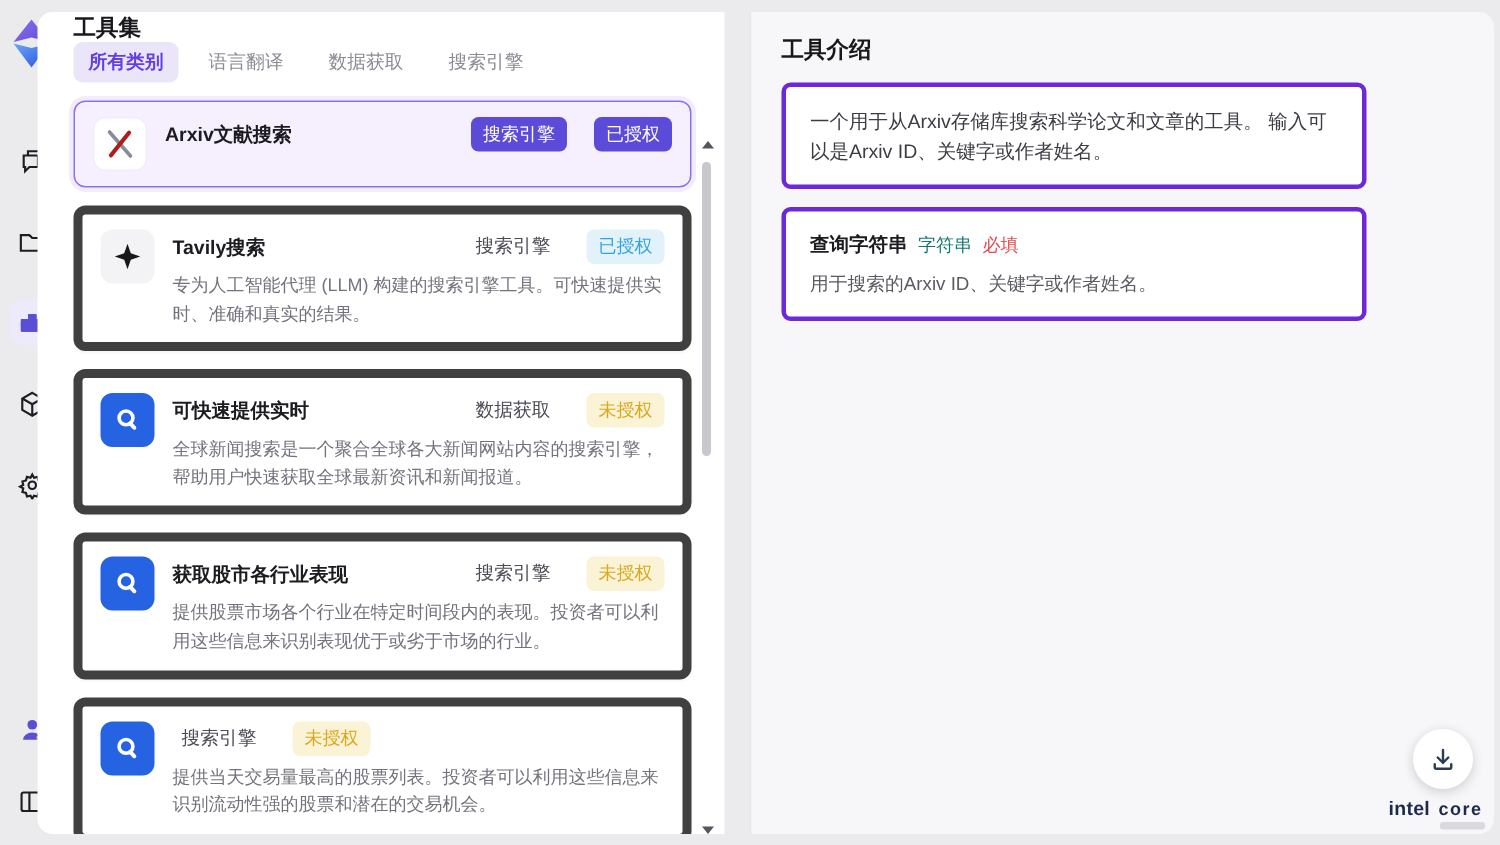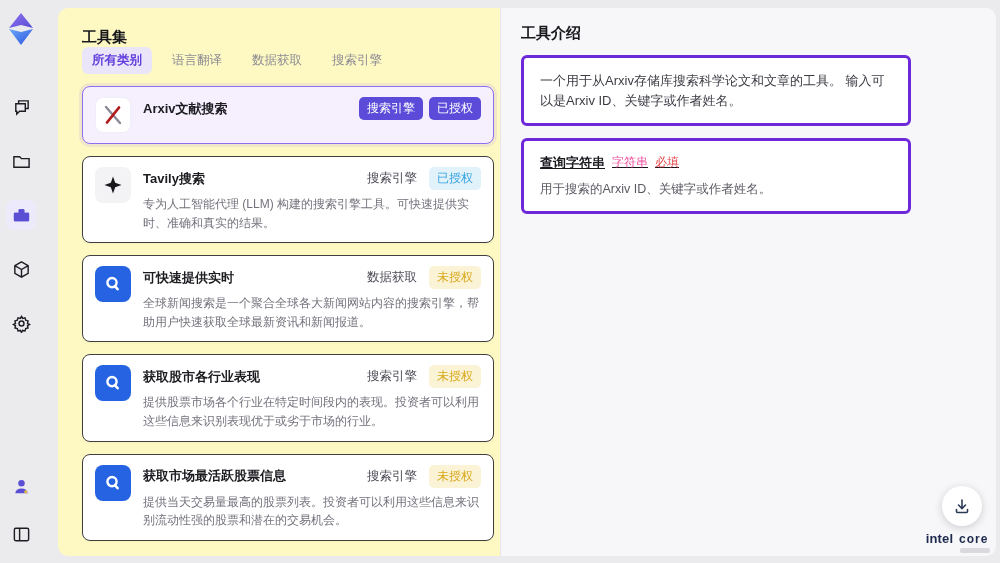--- a/index.html
+++ b/index.html
@@ -14,41 +14,41 @@
   .rail-icons { display:flex; flex-direction:column; align-items:center; gap:24px; margin-top:46px; }
   .rail-btn { width:30px; height:30px; display:flex; align-items:center; justify-content:center; border-radius:8px; cursor:pointer; }
   .rail-btn svg { width:19px; height:19px; stroke:#1d1d22; fill:none; stroke-width:1.5; }
   .rail-btn.active { background:#edeafb; }
   .rail-btn.active svg { stroke:none; fill:#5a4fd4; }
   .rail-bottom { position:absolute; bottom:14px; left:0; width:42px; display:flex; flex-direction:column; align-items:center; gap:18px; }
   .rail-btn.user svg { stroke:none; fill:#5a4fd4; }
 
   
   .list-panel {
-    position:absolute; left:58px; top:8px; width:458px; height:548px;
-    background:#fef9c3; border-radius:10px 0 0 10px; padding:20px 22px 0 24px; overflow:hidden;
+    position:absolute; left:25px; top:8px; width:458px; height:548px;
+    background:#ffffff; border-radius:10px 0 0 10px; padding:1px 22px 0 24px; overflow:hidden;
   }
   .panel-title { font-size:15px; font-weight:bold; }
   .tabs { display:flex; gap:10px; align-items:center; }
   .tab { font-size:12.5px; color:#8b8b94; padding:5px 10px; border-radius:6px; cursor:pointer; white-space:nowrap; }
   .tab.active { background:#ebe5fa; color:#6340dd; font-weight:bold; }
 
   .tools { margin-top:12px; position:relative; width:412px; }
   .tool {
-    position:relative; background:#fff; border:1px solid #404040; border-radius:8px;
+    position:relative; background:#fff; border:6px solid #404040; border-radius:8px;
     box-shadow:0 1px 2px rgba(20,20,40,.04); padding:10px 12px; margin-bottom:12px;
     display:flex; gap:12px; cursor:pointer;
   }
   .tool.selected { border:1.5px solid #8f6ff0; background:#f5effe; box-shadow:0 0 0 3px rgba(143,111,240,.12); }
   .tool-ic { flex:0 0 36px; width:36px; height:36px; border-radius:8px; display:flex; align-items:center; justify-content:center; }
   .tool-ic.white { background:#ffffff; border:1px solid #f0eef6; }
   .tool-ic.gray  { background:#f3f3f6; }
   .tool-ic.blue  { background:#2563e3; }
   .tool-body { flex:1; min-width:0; }
-  .tool-head { display:flex; align-items:center; gap:6px; }
+  .tool-head { display:flex; align-items:center; gap:18px; }
   .tool-name { font-size:13px; font-weight:bold; color:#1b1b20; margin-right:auto; }
   .tool-desc { font-size:12px; color:#73737d; line-height:1.55; margin-top:5px; }
   .badge { font-size:12px; border-radius:5px; padding:3px 8px; white-space:nowrap; }
   .badge.solid  { background:#5b4bd8; color:#fff; }
   .badge.blue   { background:#e1f2fb; color:#36a3e0; }
   .badge.yellow { background:#fbf3d6; color:#d9a81c; }
   .cat-text { font-size:12.5px; color:#4c4c56; padding:3px 6px; white-space:nowrap; }
 
   
   .sb { position:absolute; right:8px; top:84px; width:8px; height:466px; }
@@ -63,23 +63,23 @@
     background:#f7f7f9; border-left:1px solid #e7e7ea; border-radius:0 10px 10px 0;
     padding:16px 20px 0 20px;
   }
   .detail-title { font-size:15px; font-weight:bold; }
   .section-title { font-size:13.5px; font-weight:bold; margin-top:24px; }
   .card {
     background:#fff; border:3px solid #6d28d9; border-radius:6px;
     padding:13px 16px; margin-top:12px; width:390px;
   }
   .intro-text { font-size:13px; color:#3c3c44; line-height:1.5; }
-  .param-head { display:flex; align-items:flex-start; gap:7px;text-decoration:underline; }
+  .param-head { display:flex; align-items:center; gap:7px; }
   .param-name { font-size:13px; font-weight:bold; color:#1b1b20; }
-  .param-type { font-size:12px; color:#ec4899; }
+  .param-type { font-size:12px; color:#0f766e; }
   .param-req  { font-size:12px; color:#e5484d; }
   .param-desc { font-size:12.5px; color:#5a5a63; margin-top:9px; }
 
   
   .fab {
     position:absolute; right:18px; bottom:37px; width:40px; height:40px; border-radius:50%;
     background:#fff; box-shadow:0 2px 8px rgba(20,20,40,.18); display:flex; align-items:center; justify-content:center; cursor:pointer;
   }
   .brand { position:absolute; right:10px; bottom:10px; width:66px; text-align:center; }
   .brand-line { font-size:13px; color:#1d2a4d; white-space:nowrap; }
@@ -236,21 +236,20 @@
 
     <div class="tool">
       <div class="tool-ic blue">
         <svg width="20" height="20" viewBox="0 0 20 20">
           <circle cx="9" cy="8.6" r="4.6" fill="none" stroke="#fff" stroke-width="2.4"></circle>
           <path d="M11.8 12.2 L14.6 15.2" stroke="#fff" stroke-width="2.6" stroke-linecap="round"></path>
         </svg>
       </div>
       <div class="tool-body">
         <div class="tool-head">
-          <span class="tool-name">获取市场最活跃股票信息</span>
           <span class="cat-text">搜索引擎</span>
           <span class="badge yellow">未授权</span>
         </div>
         <div class="tool-desc">提供当天交易量最高的股票列表。投资者可以利用这些信息来识别流动性强的股票和潜在的交易机会。</div>
       </div>
     </div>
 
   </div>
 
   <div class="sb">

